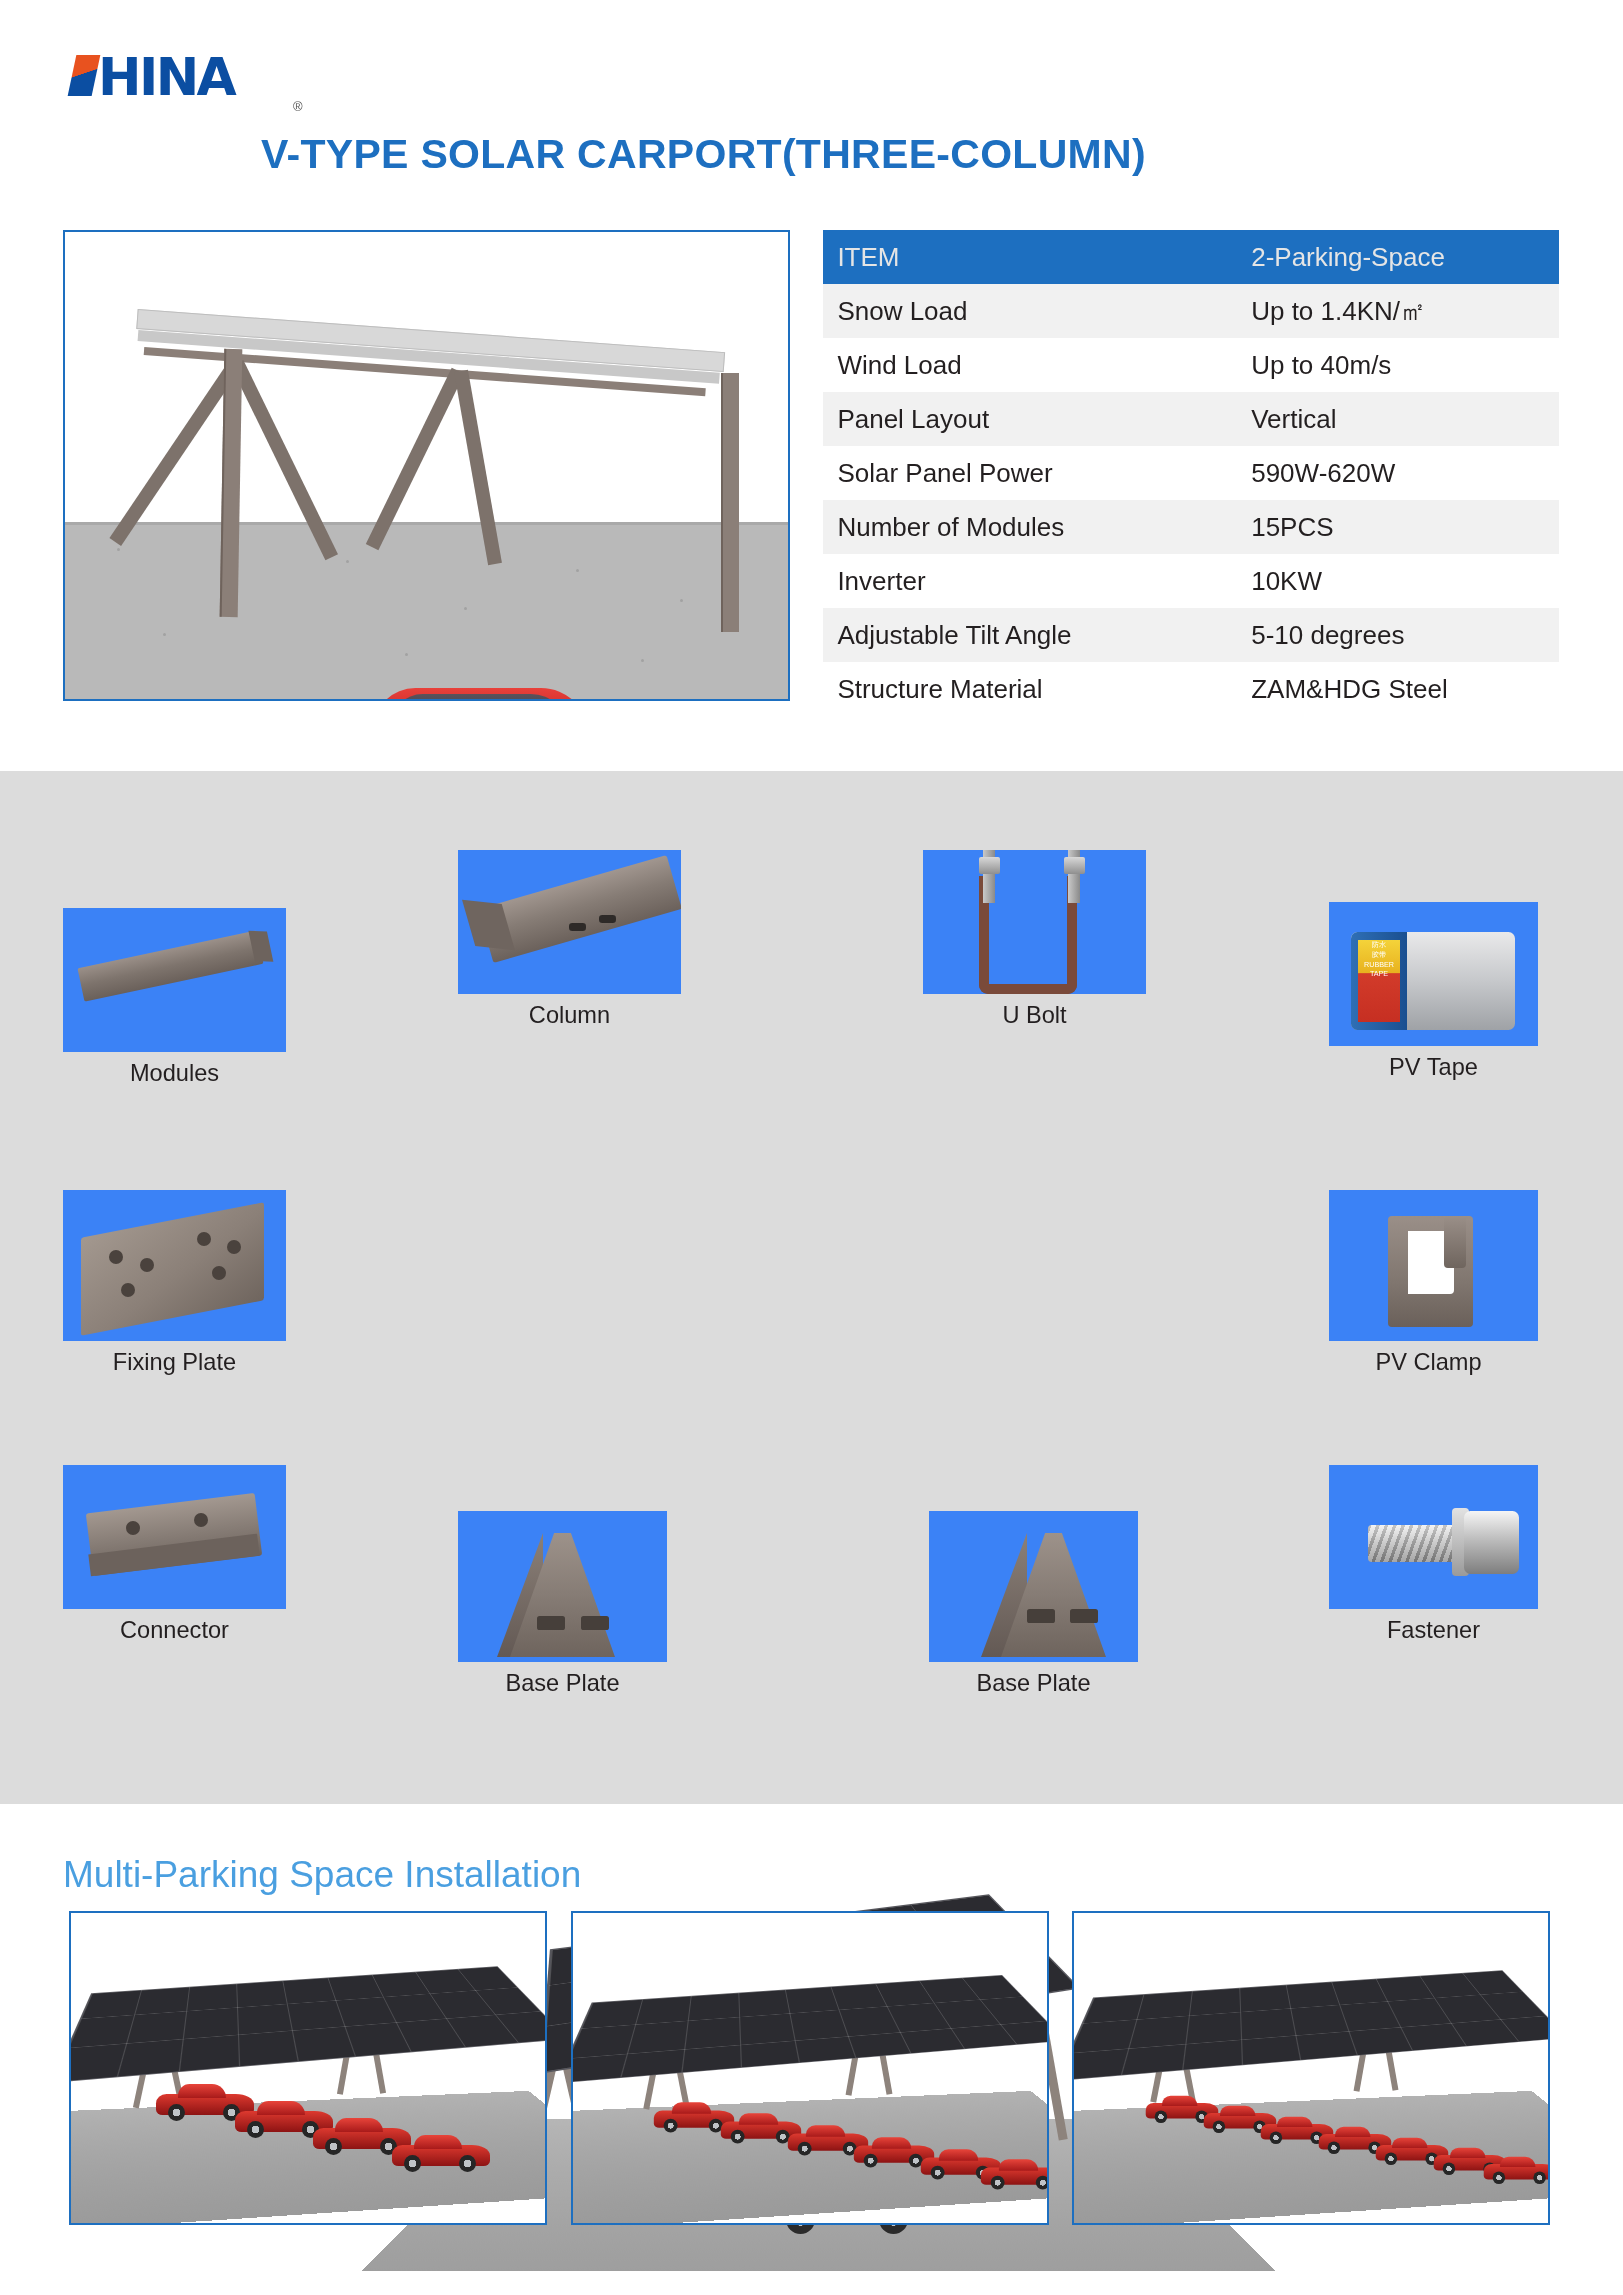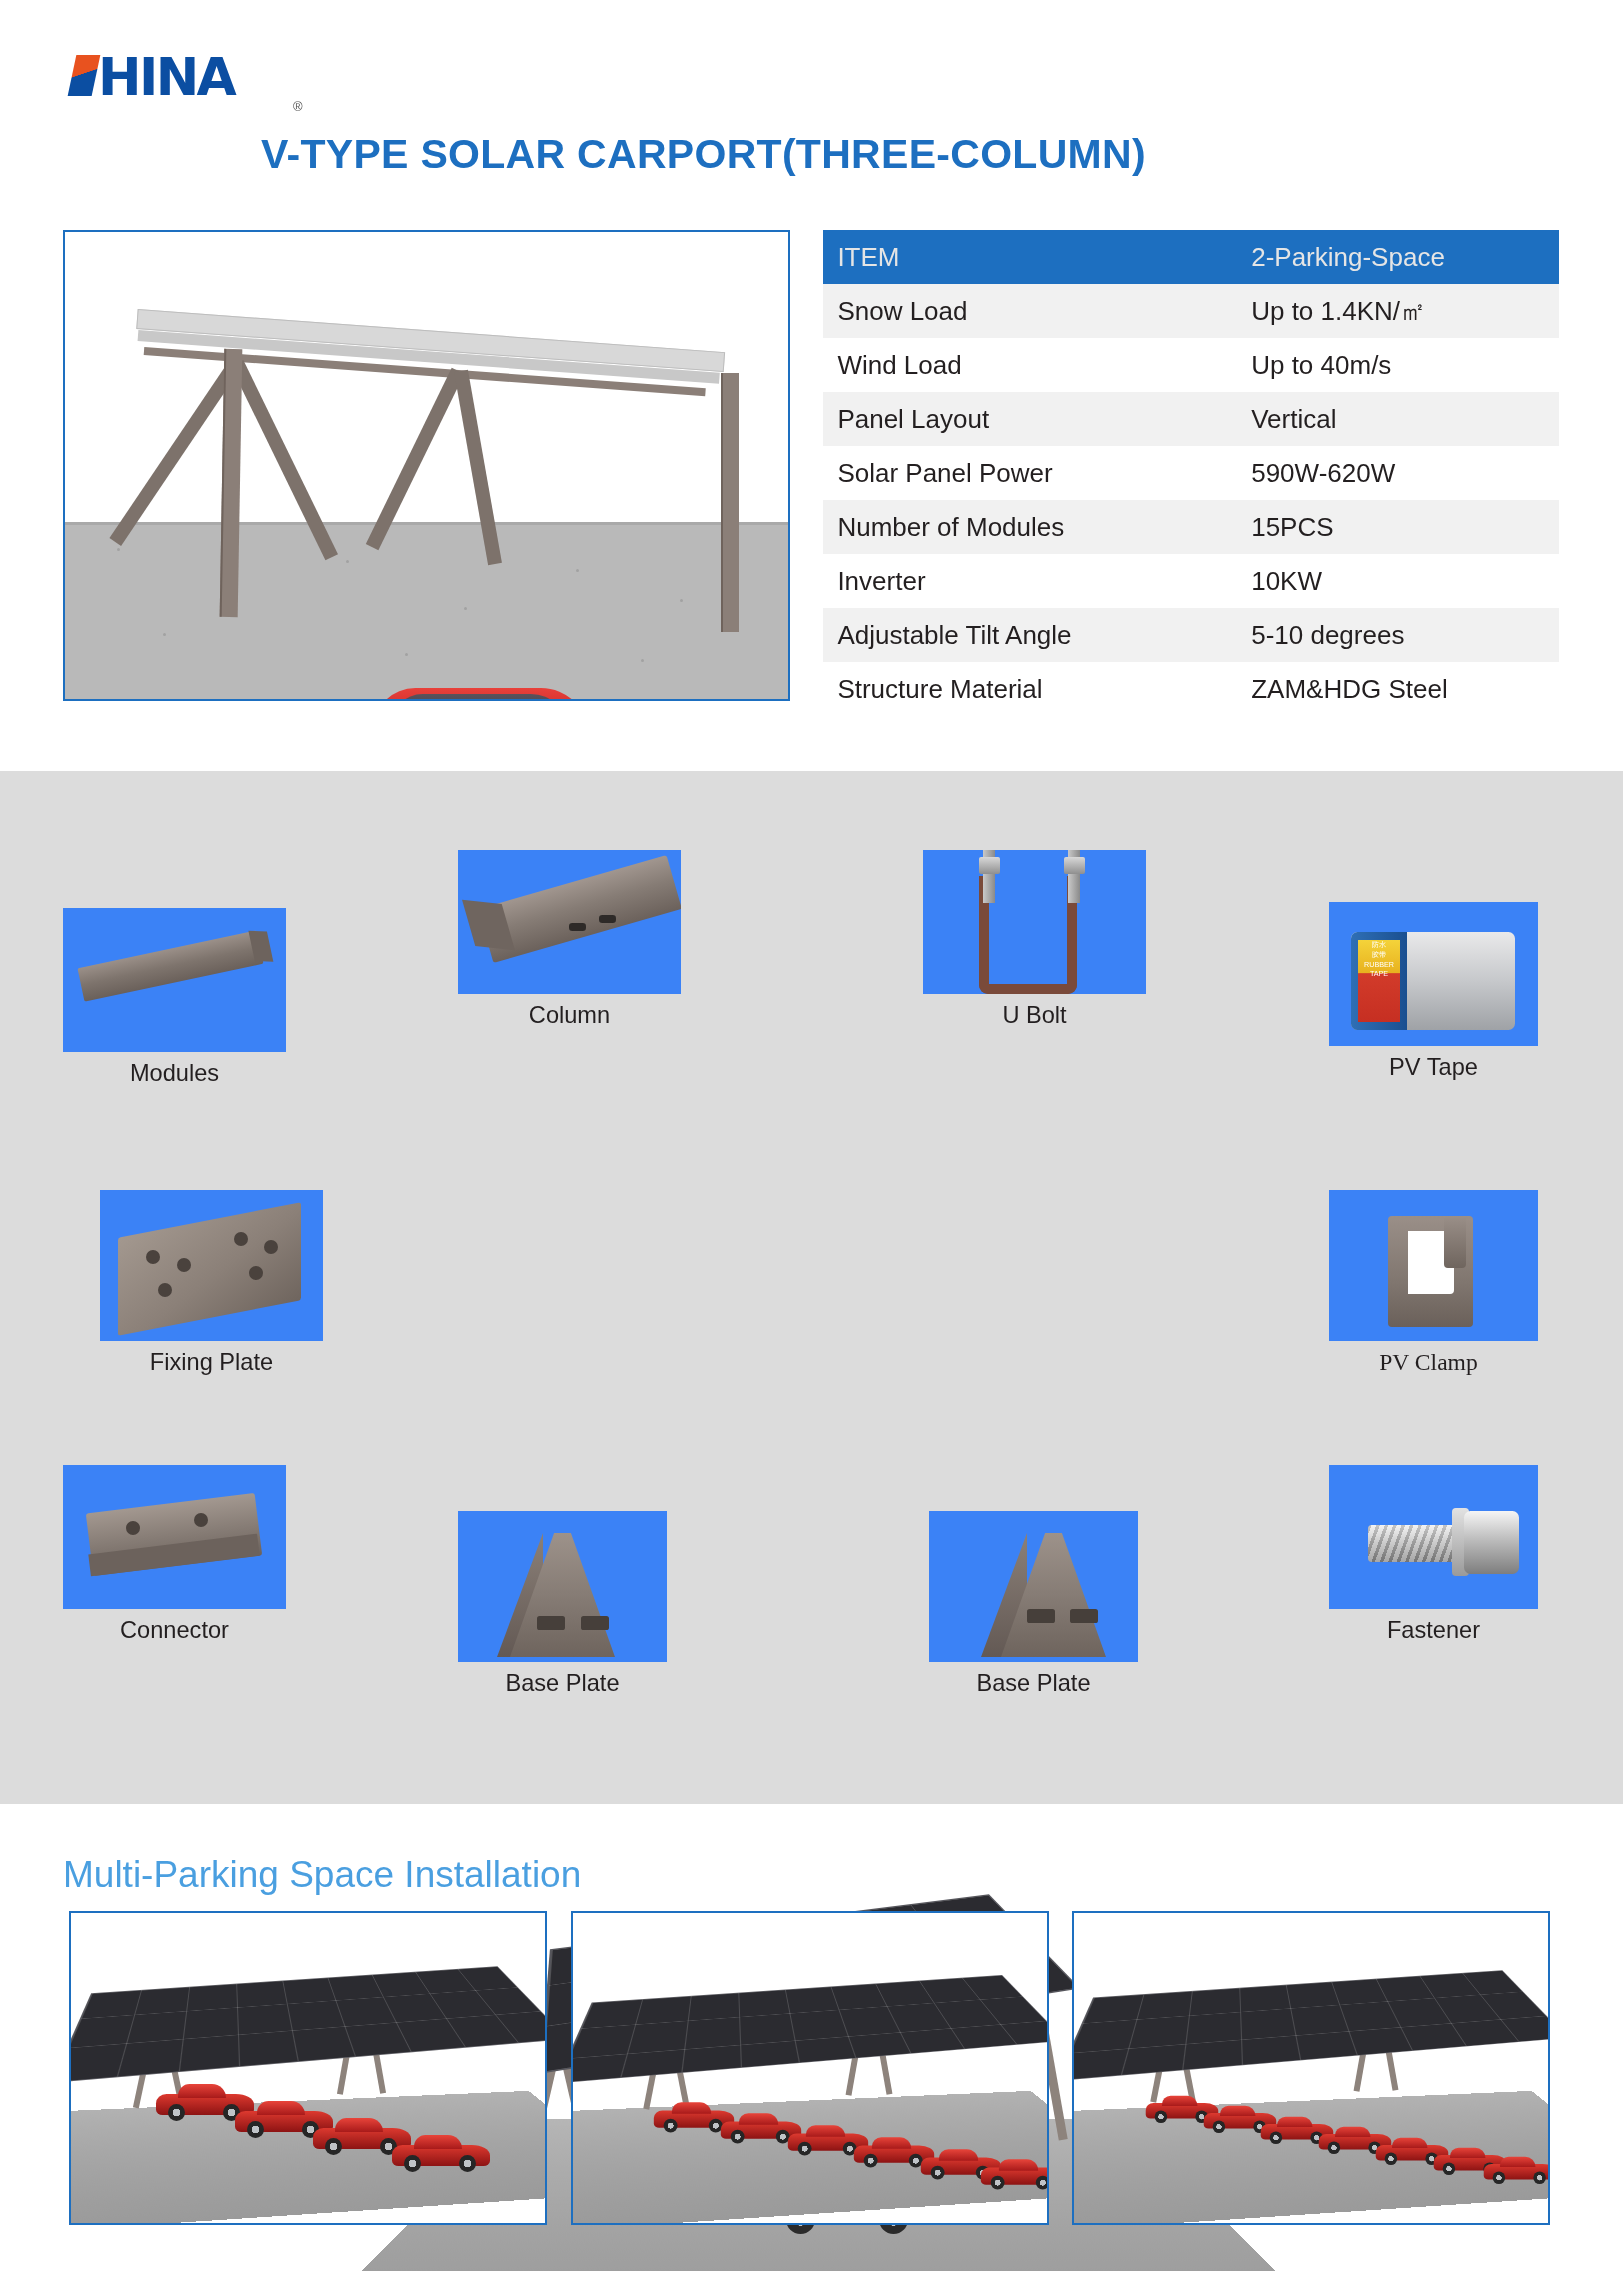--- a/index.html
+++ b/index.html
@@ -576,34 +576,34 @@
       <div class="tape-core"></div>
       <div class="tape-label">
         <div>防水</div>
         <div>胶带</div>
         <div>RUBBER TAPE</div>
       </div>
     </div>
     <div class="comp-label">PV Tape</div>
   </div>
 
-  <div class="comp" style="left:63px; top:419px; width:223px;margin-left:37px;">
+  <div class="comp" style="left:63px; top:419px; width:223px;">
     <div class="comp-box" style="width:223px; height:151px;">
       <div class="plate"></div>
       <div class="plate-hole" style="left:46px;  top:60px;"></div>
       <div class="plate-hole" style="left:77px; top:68px;"></div>
       <div class="plate-hole" style="left:134px; top:42px;"></div>
       <div class="plate-hole" style="left:164px; top:50px;"></div>
       <div class="plate-hole" style="left:58px;  top:93px;"></div>
       <div class="plate-hole" style="left:149px; top:76px;"></div>
     </div>
     <div class="comp-label">Fixing Plate</div>
   </div>
 
-  <div class="comp" style="left:1329px; top:419px; width:199px;font-family:Liberation Serif, serif;">
+  <div class="comp" style="left:1329px; top:419px; width:199px;">
     <div class="comp-box" style="width:209px; height:151px;">
       <div class="clamp"></div>
       <div class="clamp-cut"></div>
       <div class="clamp-arm"></div>
     </div>
     <div class="comp-label">PV Clamp</div>
   </div>
 
   <div class="comp" style="left:63px; top:694px; width:223px;">
     <div class="comp-box" style="width:223px; height:144px;">

